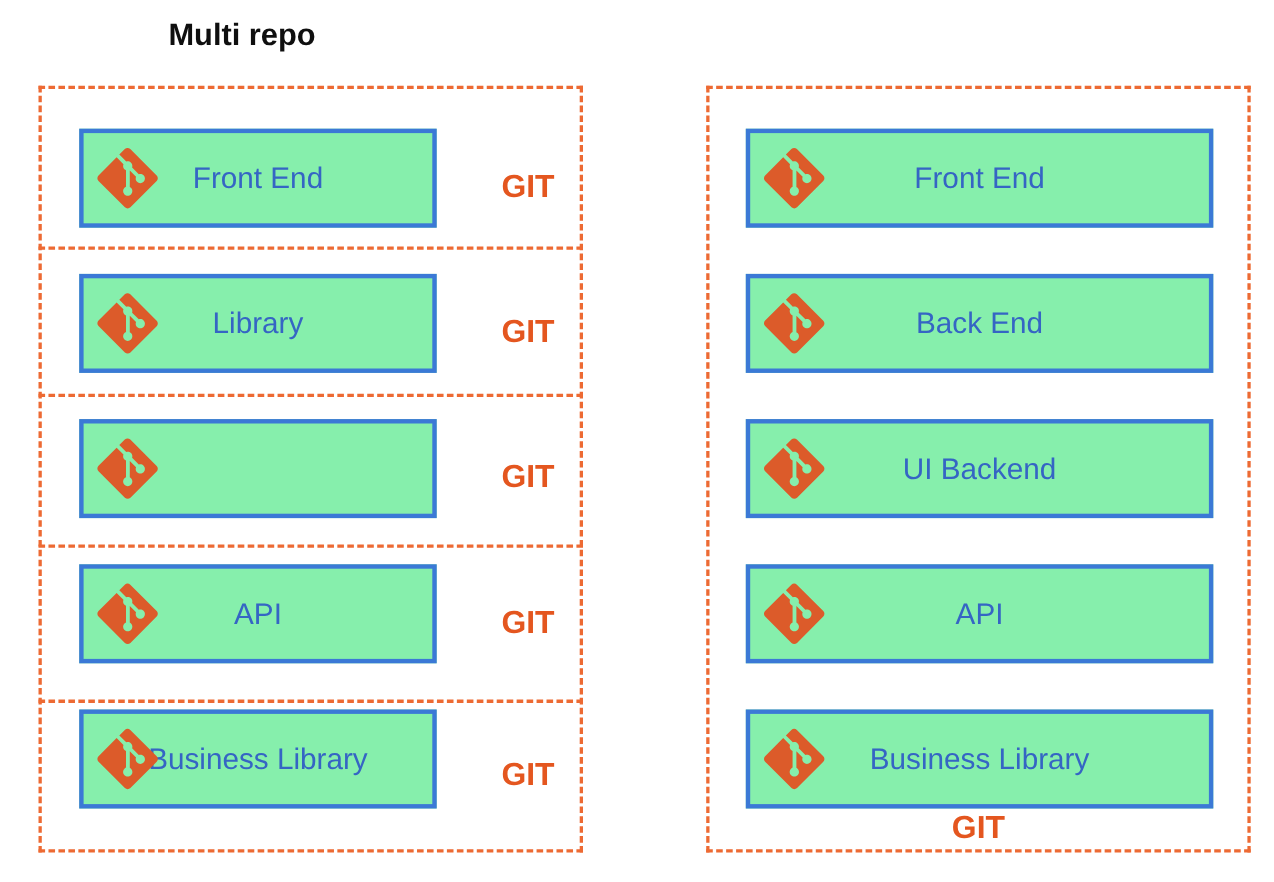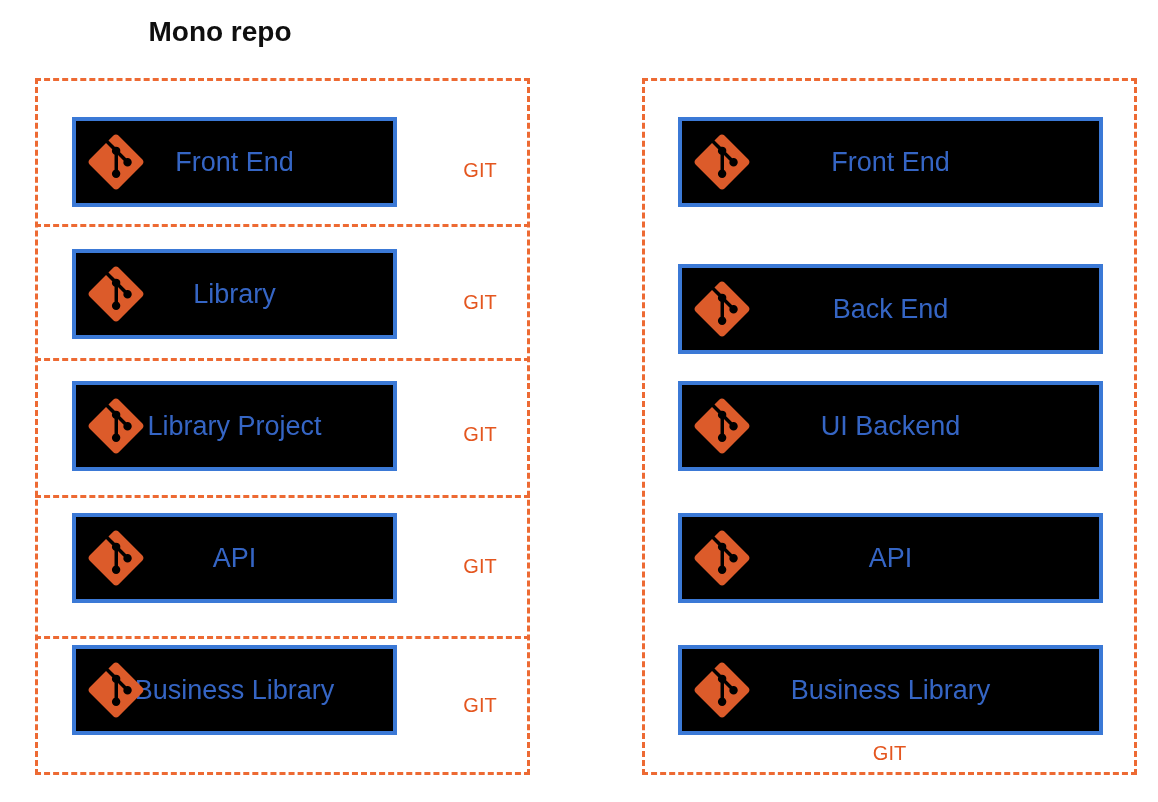--- a/index.html
+++ b/index.html
@@ -46,21 +46,21 @@
     position: absolute;
     left: 35px;
     width: 495px;
     height: 0;
     border-top: 3px dashed var(--dashed-border);
   }
   .blue-box {
     position: absolute;
     height: 90px;
     border: 4px solid var(--blue-border);
-    background: #000000;
+    background: #86efac;
     display: flex;
     align-items: center;
     justify-content: center;
   }
   .box-left  { left: 72px;  width: 325px; }
   .box-right { left: 678px; width: 425px; }
   .box-label {
     font-size: 27px;
     color: var(--label-text);
     white-space: nowrap;
@@ -71,35 +71,35 @@
     top: 50%;
     transform: translateY(-50%);
     width: 58px;
     height: 58px;
     display: block;
   }
   .git-icon svg { display: block; width: 100%; height: 100%; }
   .git-icon path { fill: var(--git-icon); }
   .git-label {
     position: absolute;
-    font-size: 20px;
-    font-weight: normal;
+    font-size: 29px;
+    font-weight: bold;
     line-height: 30px;
     color: var(--git-label);
     text-align: center;
   }
   .git-side { left: 440px; width: 80px; }
   .git-bottom { left: 642px; width: 495px; top: 738px; }
 </style>
 </head>
 <body>
 
 <div class="canvas">
 
-  <div class="col-title title-left">Mono repo</div>
+  <div class="col-title title-left">Multi repo</div>
 
   <div class="dashed-box dashed-left"></div>
   <div class="divider" style="top:224px"></div>
   <div class="divider" style="top:358px"></div>
   <div class="divider" style="top:495px"></div>
   <div class="divider" style="top:636px"></div>
 
   <div class="blue-box box-left" style="top:117px">
     <span class="git-icon">
         <svg viewBox="0 0 97 97" xmlns="http://www.w3.org/2000/svg">
@@ -115,21 +115,20 @@
         </svg>
       </span>
     <span class="box-label">Library</span>
   </div>
   <div class="blue-box box-left" style="top:381px">
     <span class="git-icon">
         <svg viewBox="0 0 97 97" xmlns="http://www.w3.org/2000/svg">
           <path d="M92.71,44.408L52.591,4.291c-2.31-2.311-6.057-2.311-8.369,0l-8.33,8.332L46.459,23.19c2.456-0.83,5.272-0.273,7.229,1.685c1.969,1.97,2.521,4.81,1.67,7.275l10.186,10.185c2.465-0.85,5.307-0.3,7.275,1.671c2.75,2.75,2.75,7.206,0,9.958c-2.752,2.751-7.208,2.751-9.961,0c-2.068-2.07-2.58-5.11-1.531-7.658l-9.5-9.499v24.997c0.67,0.332,1.303,0.774,1.861,1.332c2.75,2.75,2.75,7.206,0,9.959c-2.75,2.749-7.209,2.749-9.957,0c-2.75-2.754-2.75-7.21,0-9.959c0.68-0.679,1.467-1.193,2.307-1.537V36.369c-0.84-0.344-1.625-0.853-2.307-1.537c-2.083-2.082-2.584-5.14-1.516-7.698L31.798,16.715L4.288,44.222c-2.311,2.313-2.311,6.06,0,8.371l40.121,40.118c2.31,2.311,6.056,2.311,8.369,0l39.932-39.931C95.021,50.468,95.021,46.72,92.71,44.408z"></path>
         </svg>
       </span>
-    <span class="box-label">Library Project</span>
   </div>
   <div class="blue-box box-left" style="top:513px">
     <span class="git-icon">
         <svg viewBox="0 0 97 97" xmlns="http://www.w3.org/2000/svg">
           <path d="M92.71,44.408L52.591,4.291c-2.31-2.311-6.057-2.311-8.369,0l-8.33,8.332L46.459,23.19c2.456-0.83,5.272-0.273,7.229,1.685c1.969,1.97,2.521,4.81,1.67,7.275l10.186,10.185c2.465-0.85,5.307-0.3,7.275,1.671c2.75,2.75,2.75,7.206,0,9.958c-2.752,2.751-7.208,2.751-9.961,0c-2.068-2.07-2.58-5.11-1.531-7.658l-9.5-9.499v24.997c0.67,0.332,1.303,0.774,1.861,1.332c2.75,2.75,2.75,7.206,0,9.959c-2.75,2.749-7.209,2.749-9.957,0c-2.75-2.754-2.75-7.21,0-9.959c0.68-0.679,1.467-1.193,2.307-1.537V36.369c-0.84-0.344-1.625-0.853-2.307-1.537c-2.083-2.082-2.584-5.14-1.516-7.698L31.798,16.715L4.288,44.222c-2.311,2.313-2.311,6.06,0,8.371l40.121,40.118c2.31,2.311,6.056,2.311,8.369,0l39.932-39.931C95.021,50.468,95.021,46.72,92.71,44.408z"></path>
         </svg>
       </span>
     <span class="box-label">API</span>
   </div>
   <div class="blue-box box-left" style="top:645px">
@@ -151,21 +150,21 @@
   <div class="dashed-box dashed-right"></div>
 
   <div class="blue-box box-right" style="top:117px">
     <span class="git-icon">
         <svg viewBox="0 0 97 97" xmlns="http://www.w3.org/2000/svg">
           <path d="M92.71,44.408L52.591,4.291c-2.31-2.311-6.057-2.311-8.369,0l-8.33,8.332L46.459,23.19c2.456-0.83,5.272-0.273,7.229,1.685c1.969,1.97,2.521,4.81,1.67,7.275l10.186,10.185c2.465-0.85,5.307-0.3,7.275,1.671c2.75,2.75,2.75,7.206,0,9.958c-2.752,2.751-7.208,2.751-9.961,0c-2.068-2.07-2.58-5.11-1.531-7.658l-9.5-9.499v24.997c0.67,0.332,1.303,0.774,1.861,1.332c2.75,2.75,2.75,7.206,0,9.959c-2.75,2.749-7.209,2.749-9.957,0c-2.75-2.754-2.75-7.21,0-9.959c0.68-0.679,1.467-1.193,2.307-1.537V36.369c-0.84-0.344-1.625-0.853-2.307-1.537c-2.083-2.082-2.584-5.14-1.516-7.698L31.798,16.715L4.288,44.222c-2.311,2.313-2.311,6.06,0,8.371l40.121,40.118c2.31,2.311,6.056,2.311,8.369,0l39.932-39.931C95.021,50.468,95.021,46.72,92.71,44.408z"></path>
         </svg>
       </span>
     <span class="box-label">Front End</span>
   </div>
-  <div class="blue-box box-right" style="top:264px">
+  <div class="blue-box box-right" style="top:249px">
     <span class="git-icon">
         <svg viewBox="0 0 97 97" xmlns="http://www.w3.org/2000/svg">
           <path d="M92.71,44.408L52.591,4.291c-2.31-2.311-6.057-2.311-8.369,0l-8.33,8.332L46.459,23.19c2.456-0.83,5.272-0.273,7.229,1.685c1.969,1.97,2.521,4.81,1.67,7.275l10.186,10.185c2.465-0.85,5.307-0.3,7.275,1.671c2.75,2.75,2.75,7.206,0,9.958c-2.752,2.751-7.208,2.751-9.961,0c-2.068-2.07-2.58-5.11-1.531-7.658l-9.5-9.499v24.997c0.67,0.332,1.303,0.774,1.861,1.332c2.75,2.75,2.75,7.206,0,9.959c-2.75,2.749-7.209,2.749-9.957,0c-2.75-2.754-2.75-7.21,0-9.959c0.68-0.679,1.467-1.193,2.307-1.537V36.369c-0.84-0.344-1.625-0.853-2.307-1.537c-2.083-2.082-2.584-5.14-1.516-7.698L31.798,16.715L4.288,44.222c-2.311,2.313-2.311,6.06,0,8.371l40.121,40.118c2.31,2.311,6.056,2.311,8.369,0l39.932-39.931C95.021,50.468,95.021,46.72,92.71,44.408z"></path>
         </svg>
       </span>
     <span class="box-label">Back End</span>
   </div>
   <div class="blue-box box-right" style="top:381px">
     <span class="git-icon">
         <svg viewBox="0 0 97 97" xmlns="http://www.w3.org/2000/svg">

